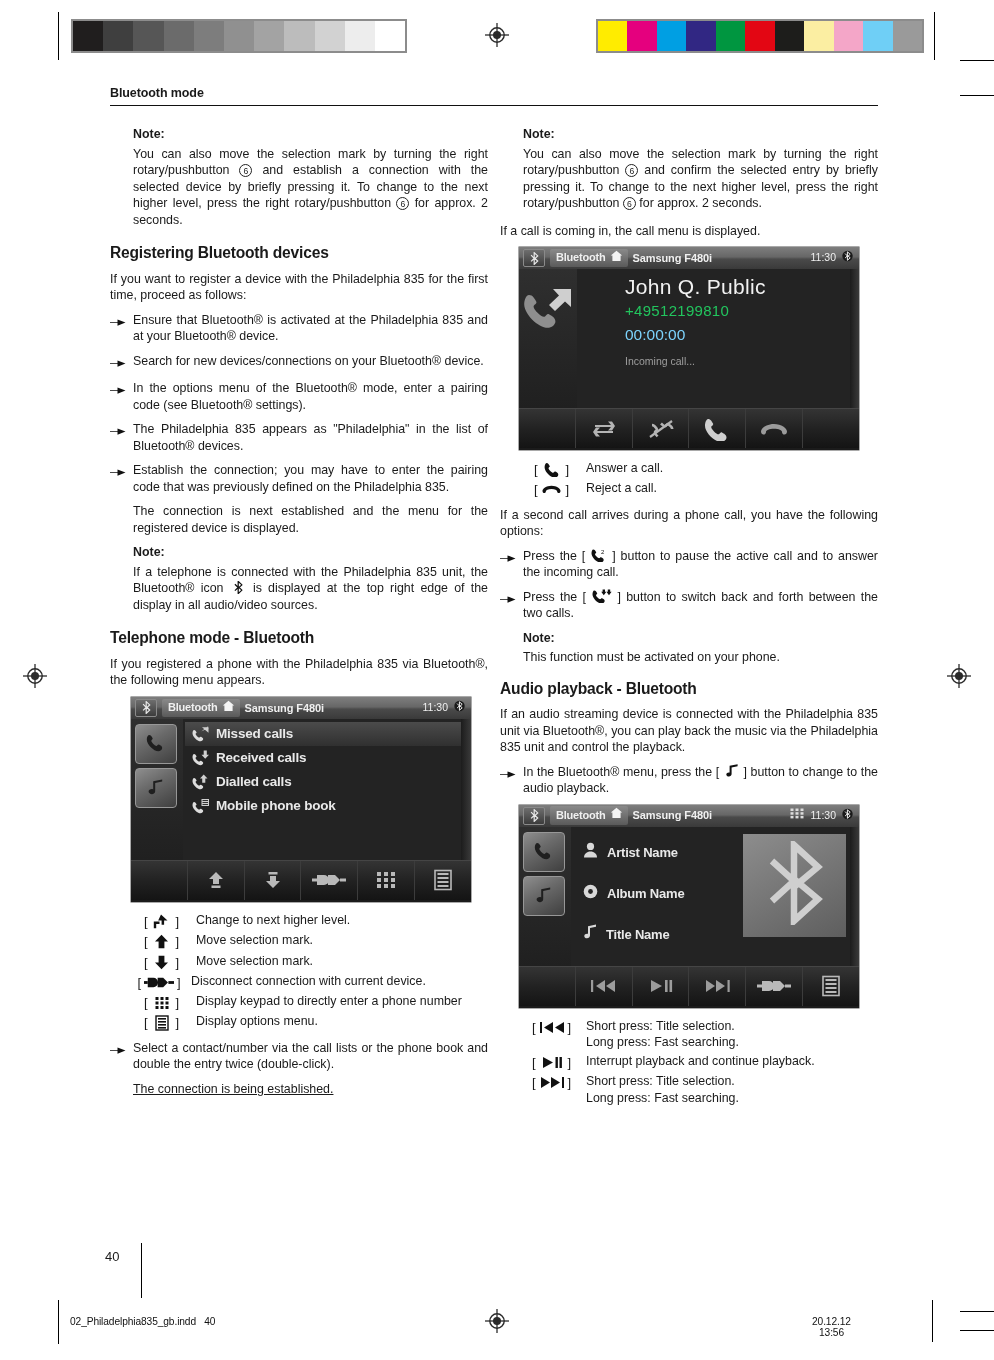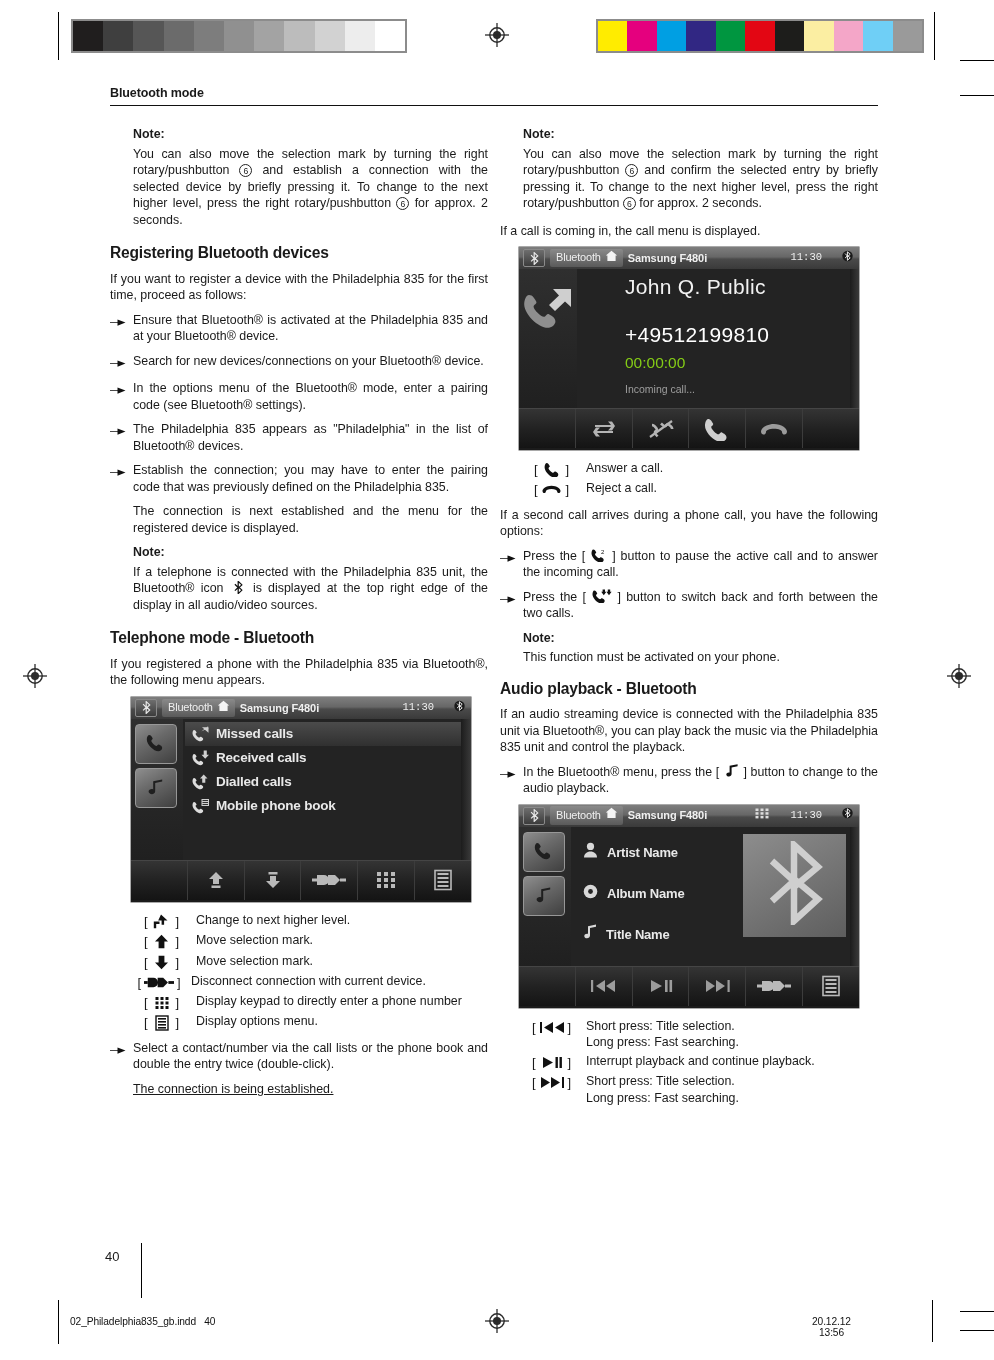--- a/index.html
+++ b/index.html
@@ -118,25 +118,25 @@
     position: relative;
   }
   .sbar .bt-tile {
     width: 22px; height: 18px; border-radius: 2px;
     background: linear-gradient(180deg,#6e6e6e,#3c3c3c);
     display: flex; align-items: center; justify-content: center;
     border: 1px solid #8a8a8a;
   }
   .sbar .lbl-chip {
     background: linear-gradient(180deg,#8a8a8a,#5a5a5a);
-    padding: 1px 5px 2px 6px; border-radius: 2px; font-weight: normal;
+    padding: 1px 5px 2px 6px; border-radius: 2px; font-weight: bold;
     display: flex; align-items: center; gap: 4px; letter-spacing: -0.2px; text-align: center;
   }
   .sbar .dev { font-weight: bold; letter-spacing: -0.1px; }
-  .sbar .right { margin-left: auto; display: flex; align-items: center; gap: 20px; padding-right: 2px; font-family: Liberation Mono, monospace;}
+  .sbar .right { margin-left: auto; display: flex; align-items: center; gap: 6px; padding-right: 2px;}
   .sbar .clock { font-size: 10.5px; }
 
   .sbody { display: flex; height: 141px; background: #232323; }
   .sbody-right { height: 139px; }
   .side-rail {
     width: 52px; background: linear-gradient(180deg,#2f2f2f,#202020);
     padding: 5px 0 0 4px;
   }
   .rail-tile {
     width: 42px; height: 40px; margin-bottom: 4px; border-radius: 4px;
@@ -164,22 +164,22 @@
   }
   .sfoot .fb {
     flex: 1 1 0; display: flex; align-items: center; justify-content: center;
     border-right: 1px solid #3c3c3c;
   }
   .sfoot .fb:last-child { border-right: none; }
 
   
   .call-main { flex: 1 1 auto; padding: 4px 0 0 4px; position: relative; }
   .call-name { color: #f2f2f2; font-size: 21px; font-weight: 400; letter-spacing: 0.3px; padding-left: 44px;}
-  .call-num  { color: #ffffff; font-size: 21px; font-weight: 400; letter-spacing: 0.3px; padding-left: 44px; margin-top: 20px;}
-  .call-time { color: #84cc16; font-size: 15.5px; padding-left: 44px; margin-top: 4px; }
+  .call-num  { color: #22c55e; font-size: 15px; font-weight: 400; letter-spacing: 0.3px; padding-left: 44px; margin-top: 0;}
+  .call-time { color: #7dd3fc; font-size: 15.5px; padding-left: 44px; margin-top: 4px; }
   .call-stat { color: #9e9e9e; font-size: 10.5px; padding-left: 44px; margin-top: 10px; }
 
   
   .audio-main { flex: 1 1 auto; display: flex; padding: 5px 4px 0 6px; }
   .audio-meta { flex: 1 1 auto; }
   .meta-row {
     display: flex; align-items: center; gap: 9px;
     color: #e9e9e9; font-size: 13px; font-weight: bold;
     height: 41px; padding-left: 6px; letter-spacing: -0.2px;
   }

